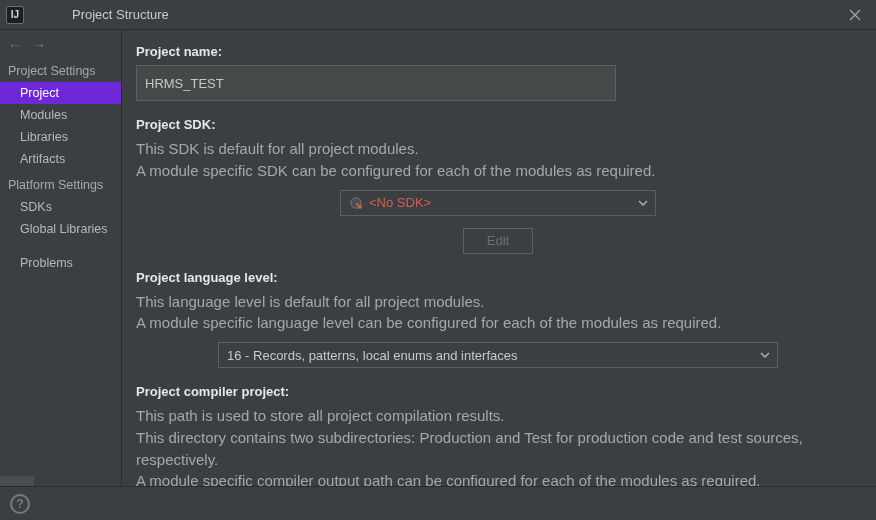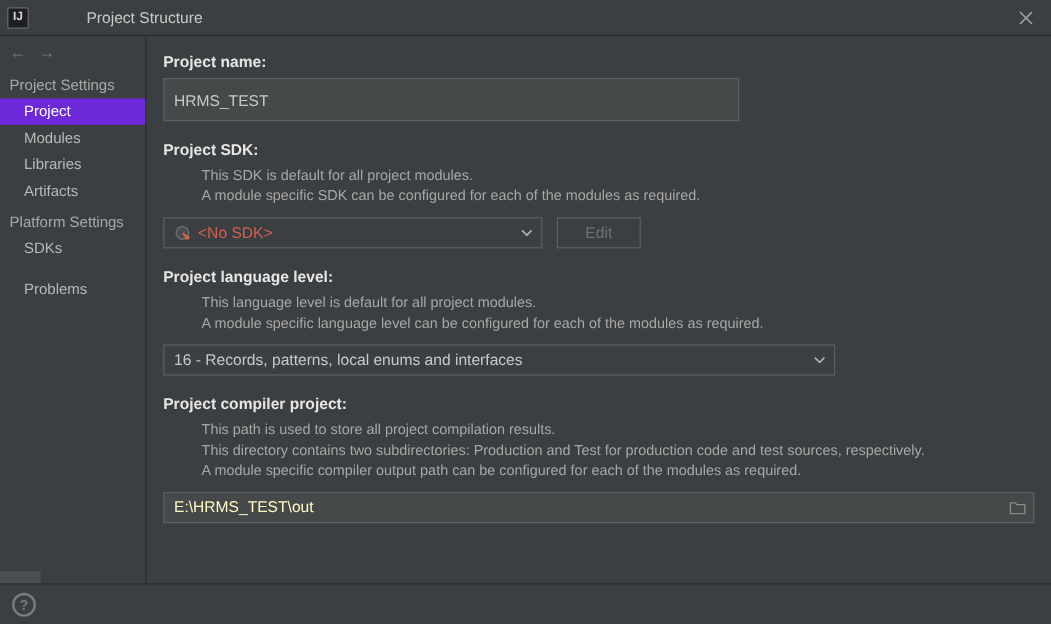--- a/index.html
+++ b/index.html
@@ -91,37 +91,36 @@
   }
   .label-heading {
     color: #e6e6e6;
     font-weight: bold;
     font-size: 13px;
     margin-top: 4px;
     margin-bottom: 6px;
   }
   .desc-line {
     color: #a7a7a7;
-    font-size: 12px;
+    font-size: 15px;
     line-height: 1.45;
-    margin-left: 32px;
   }
   .section-gap { height: 12px; }
 
   .text-input {
     width: 480px; height: 26px;
     background: #45494a;
     border: 1px solid #5e6060;
     color: #c8c8c8;
     padding: 17px 8px;
     font-size: 13px;
     font-family: inherit;
   }
 
-  .row { display: flex; align-items: center; gap: 12px; margin-top: 8px; }
+  .row { display: flex; align-items: center; gap: 12px; margin-top: 8px; flex-direction: column; }
 
   .combo {
     position: relative;
     display: inline-flex; align-items: center;
     background: #3c3f41;
     border: 1px solid #5e6060;
     height: 26px;
     padding: 0 26px 0 8px;
     color: #c8c8c8;
     font-size: 13px;
@@ -203,20 +202,21 @@
     </div>
 
     <div class="section-header">Project Settings</div>
     <div class="item selected">Project</div>
     <div class="item">Modules</div>
     <div class="item">Libraries</div>
     <div class="item">Artifacts</div>
 
     <div class="section-header">Platform Settings</div>
     <div class="item">SDKs</div>
+    <div class="item">Global Libraries</div>
 
     <div style="height:12px"></div>
     <div class="item standalone">Problems</div>
 
     <div class="filler"></div>
     <div class="sb-footer"></div>
   </div>
 
   <div class="main">
 

